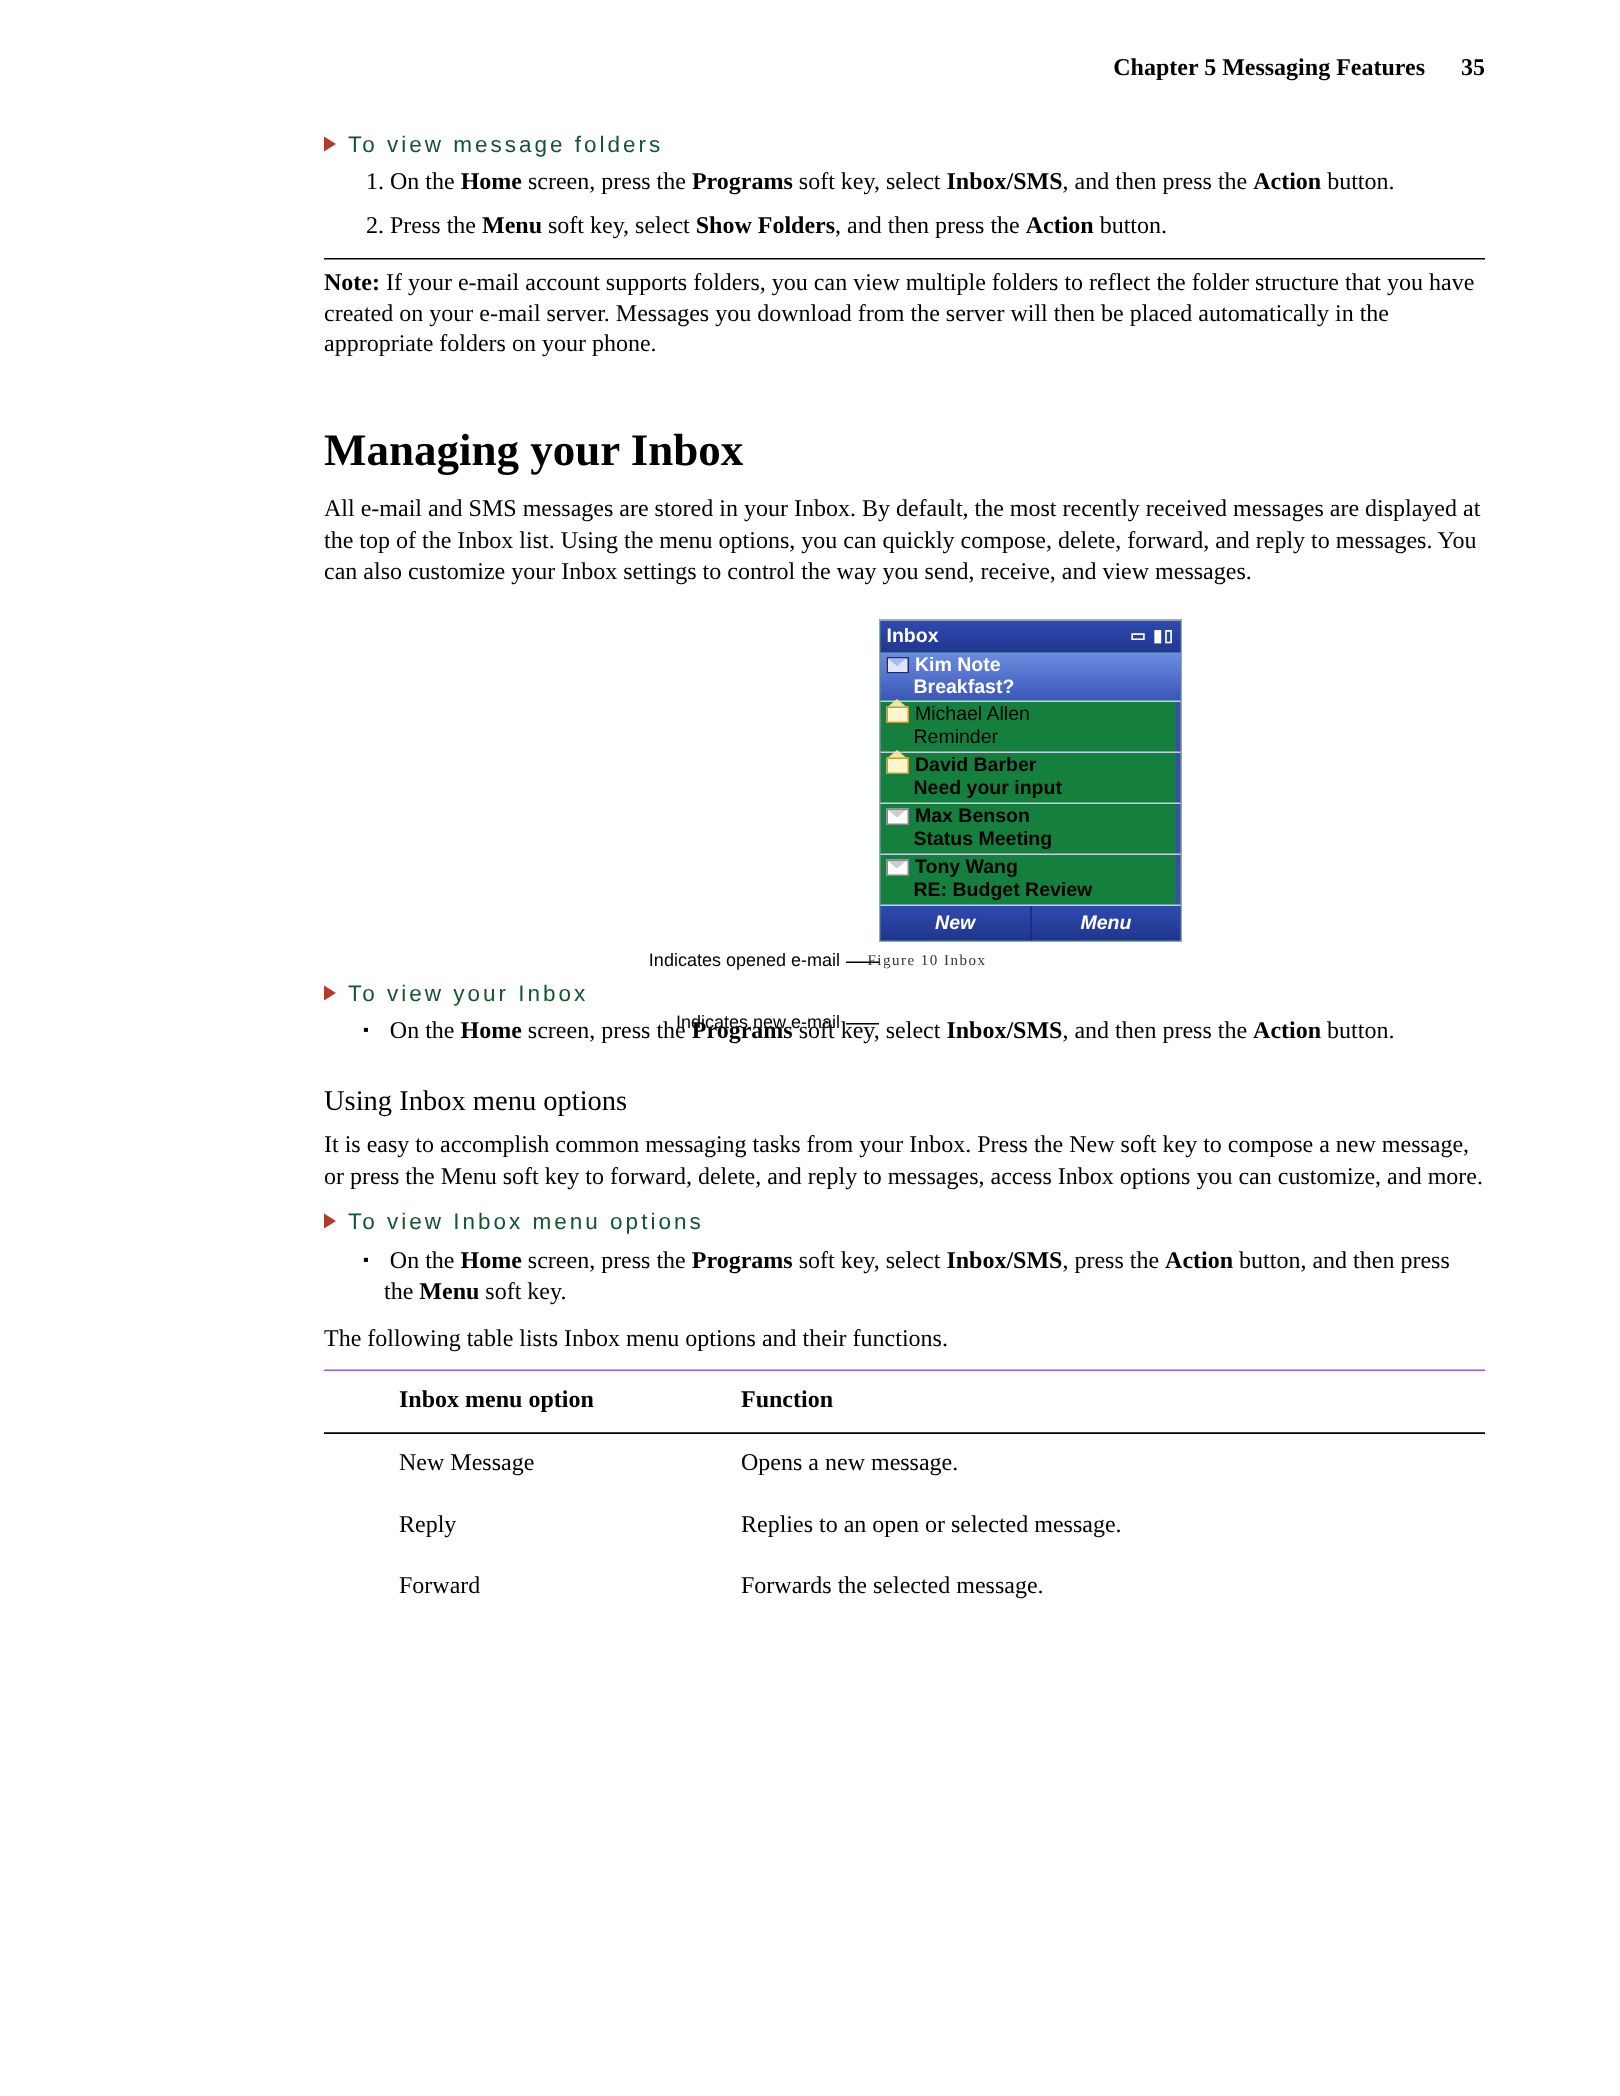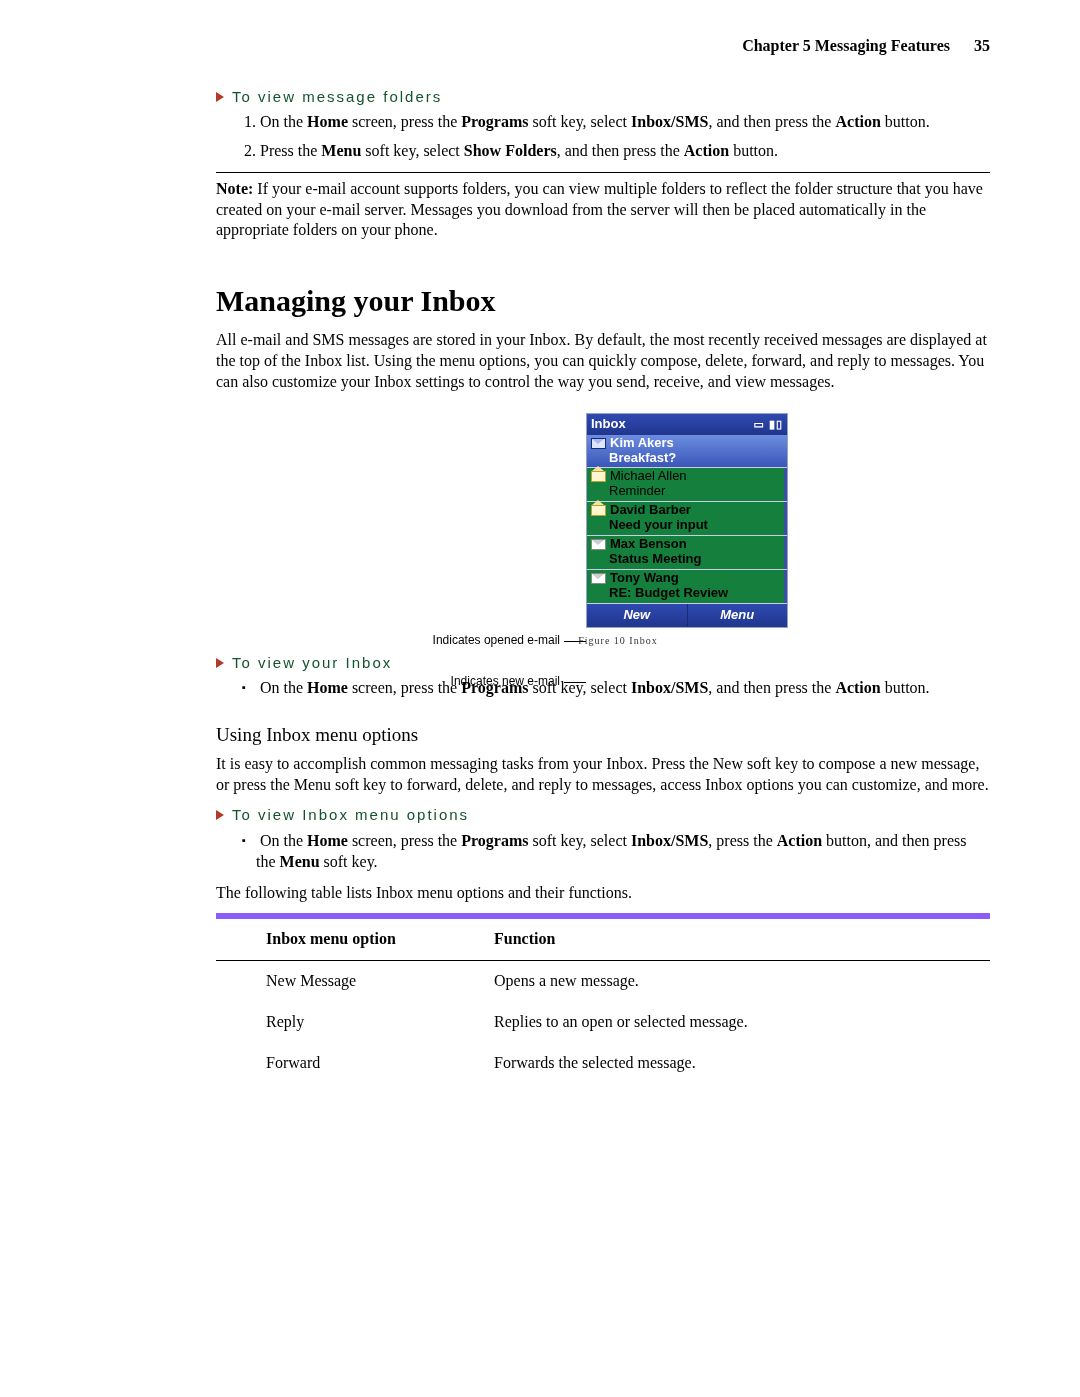--- a/index.html
+++ b/index.html
@@ -203,21 +203,21 @@
     border-collapse: collapse;
     margin-top: 6px;
   }
   table.opts th, table.opts td {
     text-align: left;
     padding: 10px 8px 10px 0;
     vertical-align: top;
     font-size: 16px;
   }
   table.opts thead th {
-    border-top: 6px solid #8b5cf6;
+    border-top: 1px solid #8b5cf6;
     border-bottom: 1px solid #000;
     font-weight: bold;
   }
   table.opts th.col1, table.opts td.col1 {
     width: 220px;
     padding-left: 50px;
   }
 </style>
 </head>
 <body>
@@ -264,21 +264,21 @@
         <span>Inbox</span>
         <span class="icons">
           <span>▭</span>
           <span>▮▯</span>
         </span>
       </div>
       <div class="phone-list" id="phone-list">
           <div class="ph-row selected bold">
             <div class="sender">
               <span class="env closed sel"></span>
-              <span>Kim Akers</span>
+              <span>Kim Note</span>
             </div>
             <div class="subject">Breakfast?</div>
           </div>
           <div class="ph-row">
             <div class="sender">
               <span class="env open"></span>
               <span>Michael Allen</span>
             </div>
             <div class="subject">Reminder</div>
           </div>

